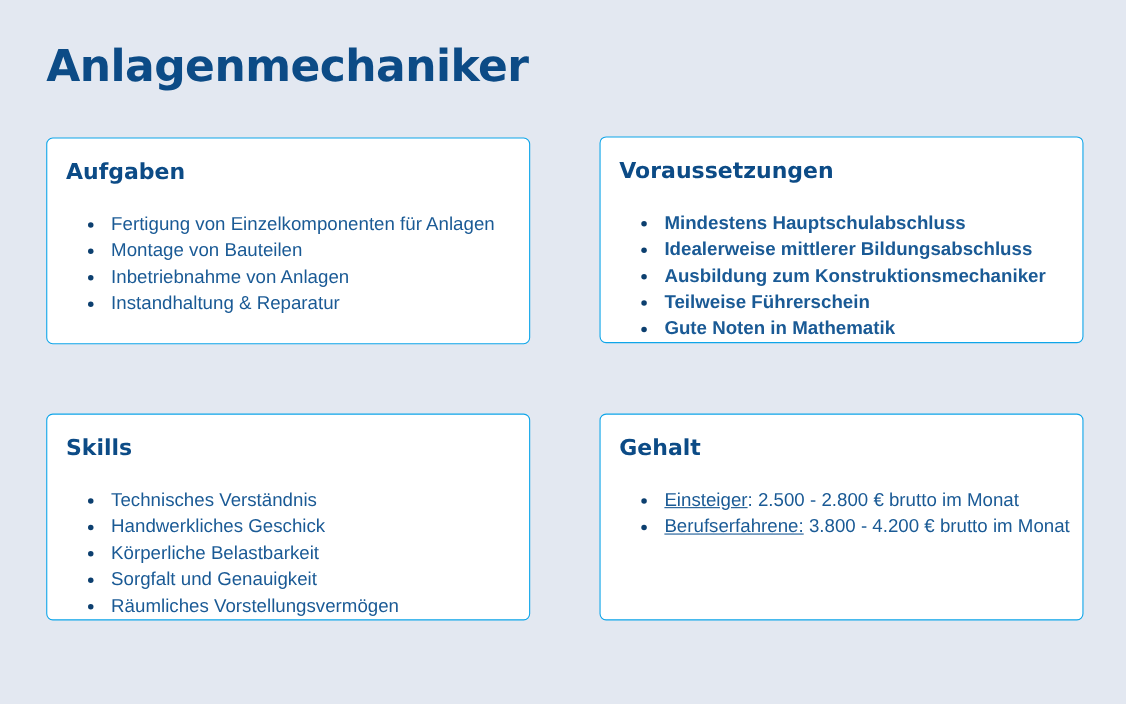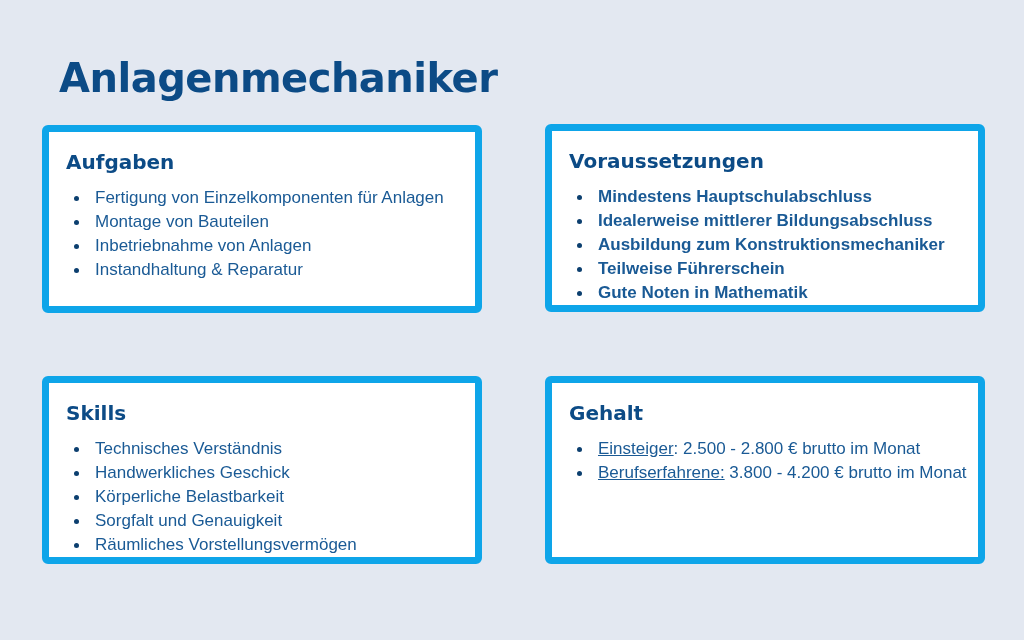--- a/index.html
+++ b/index.html
@@ -7,34 +7,34 @@
     width: 1024px; height: 640px; overflow: hidden;
     background: #e3e8f1;
     font-family: "Liberation Sans", "DejaVu Sans", sans-serif;
     color: #0c4b86;
     position: relative;
   }
   .title {
     position: absolute; left: 42px; top: 38px;
     font-family: "DejaVu Sans", sans-serif;
     font-weight: bold; font-size: 40px; letter-spacing: -0.5px;
-    color: #0c4b86; margin: 17px;
+    color: #0c4b86; margin: 0;
   }
   .card {
     position: absolute; width: 440px; height: 188px;
-    background: #ffffff; border: 7px solid #0ea5e9; border-radius: 6px;
+    background: #ffffff; border: 1px solid #0ea5e9; border-radius: 6px;
     box-sizing: border-box;
   }
   .card h2 {
     margin: 0; position: absolute; left: 17px; top: 18px;
     font-family: "DejaVu Sans", sans-serif; font-weight: bold; font-size: 20px;
     color: #0c4b86;
   }
   .card ul {
-    position: absolute; left: 0; top: 54px; margin: 0; padding: 0 0 0 46px;
+    position: absolute; left: 0; top: 54px; margin: 12px; padding: 0 0 0 46px;
     list-style: none; width: 380px;
   }
   .card li {
     position: relative; font-size: 17px; line-height: 24px; color: #1a5a95;
   }
   .card li::before {
     content: ""; position: absolute; left: -21px; top: 10px;
     width: 5px; height: 5px; border-radius: 50%; background: #0c3f6f;
   }
   .u { text-decoration: underline; }

